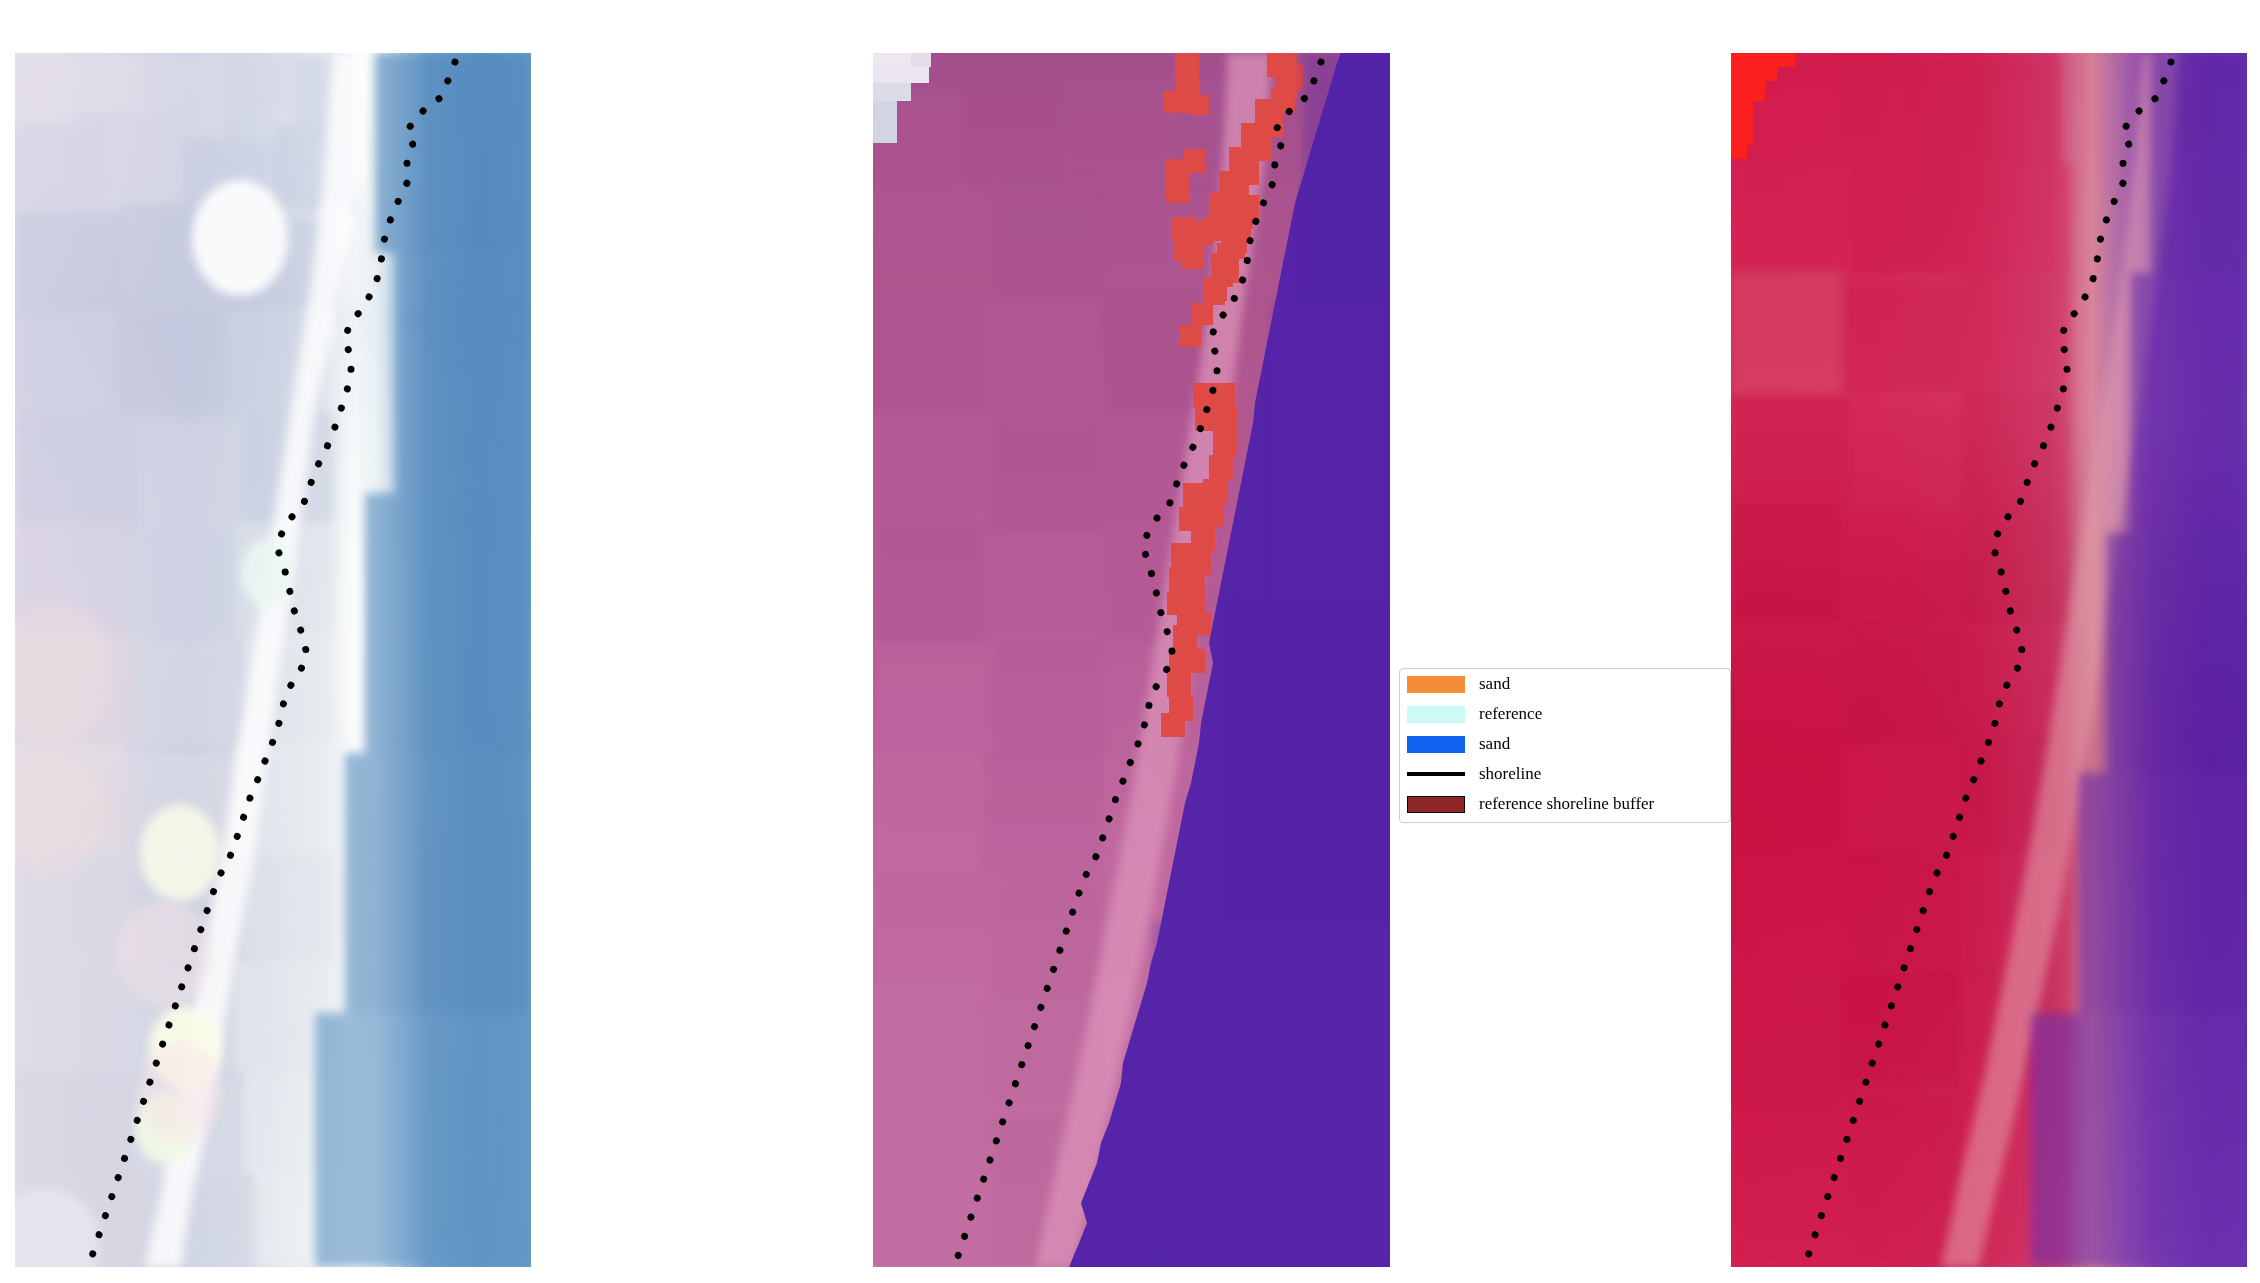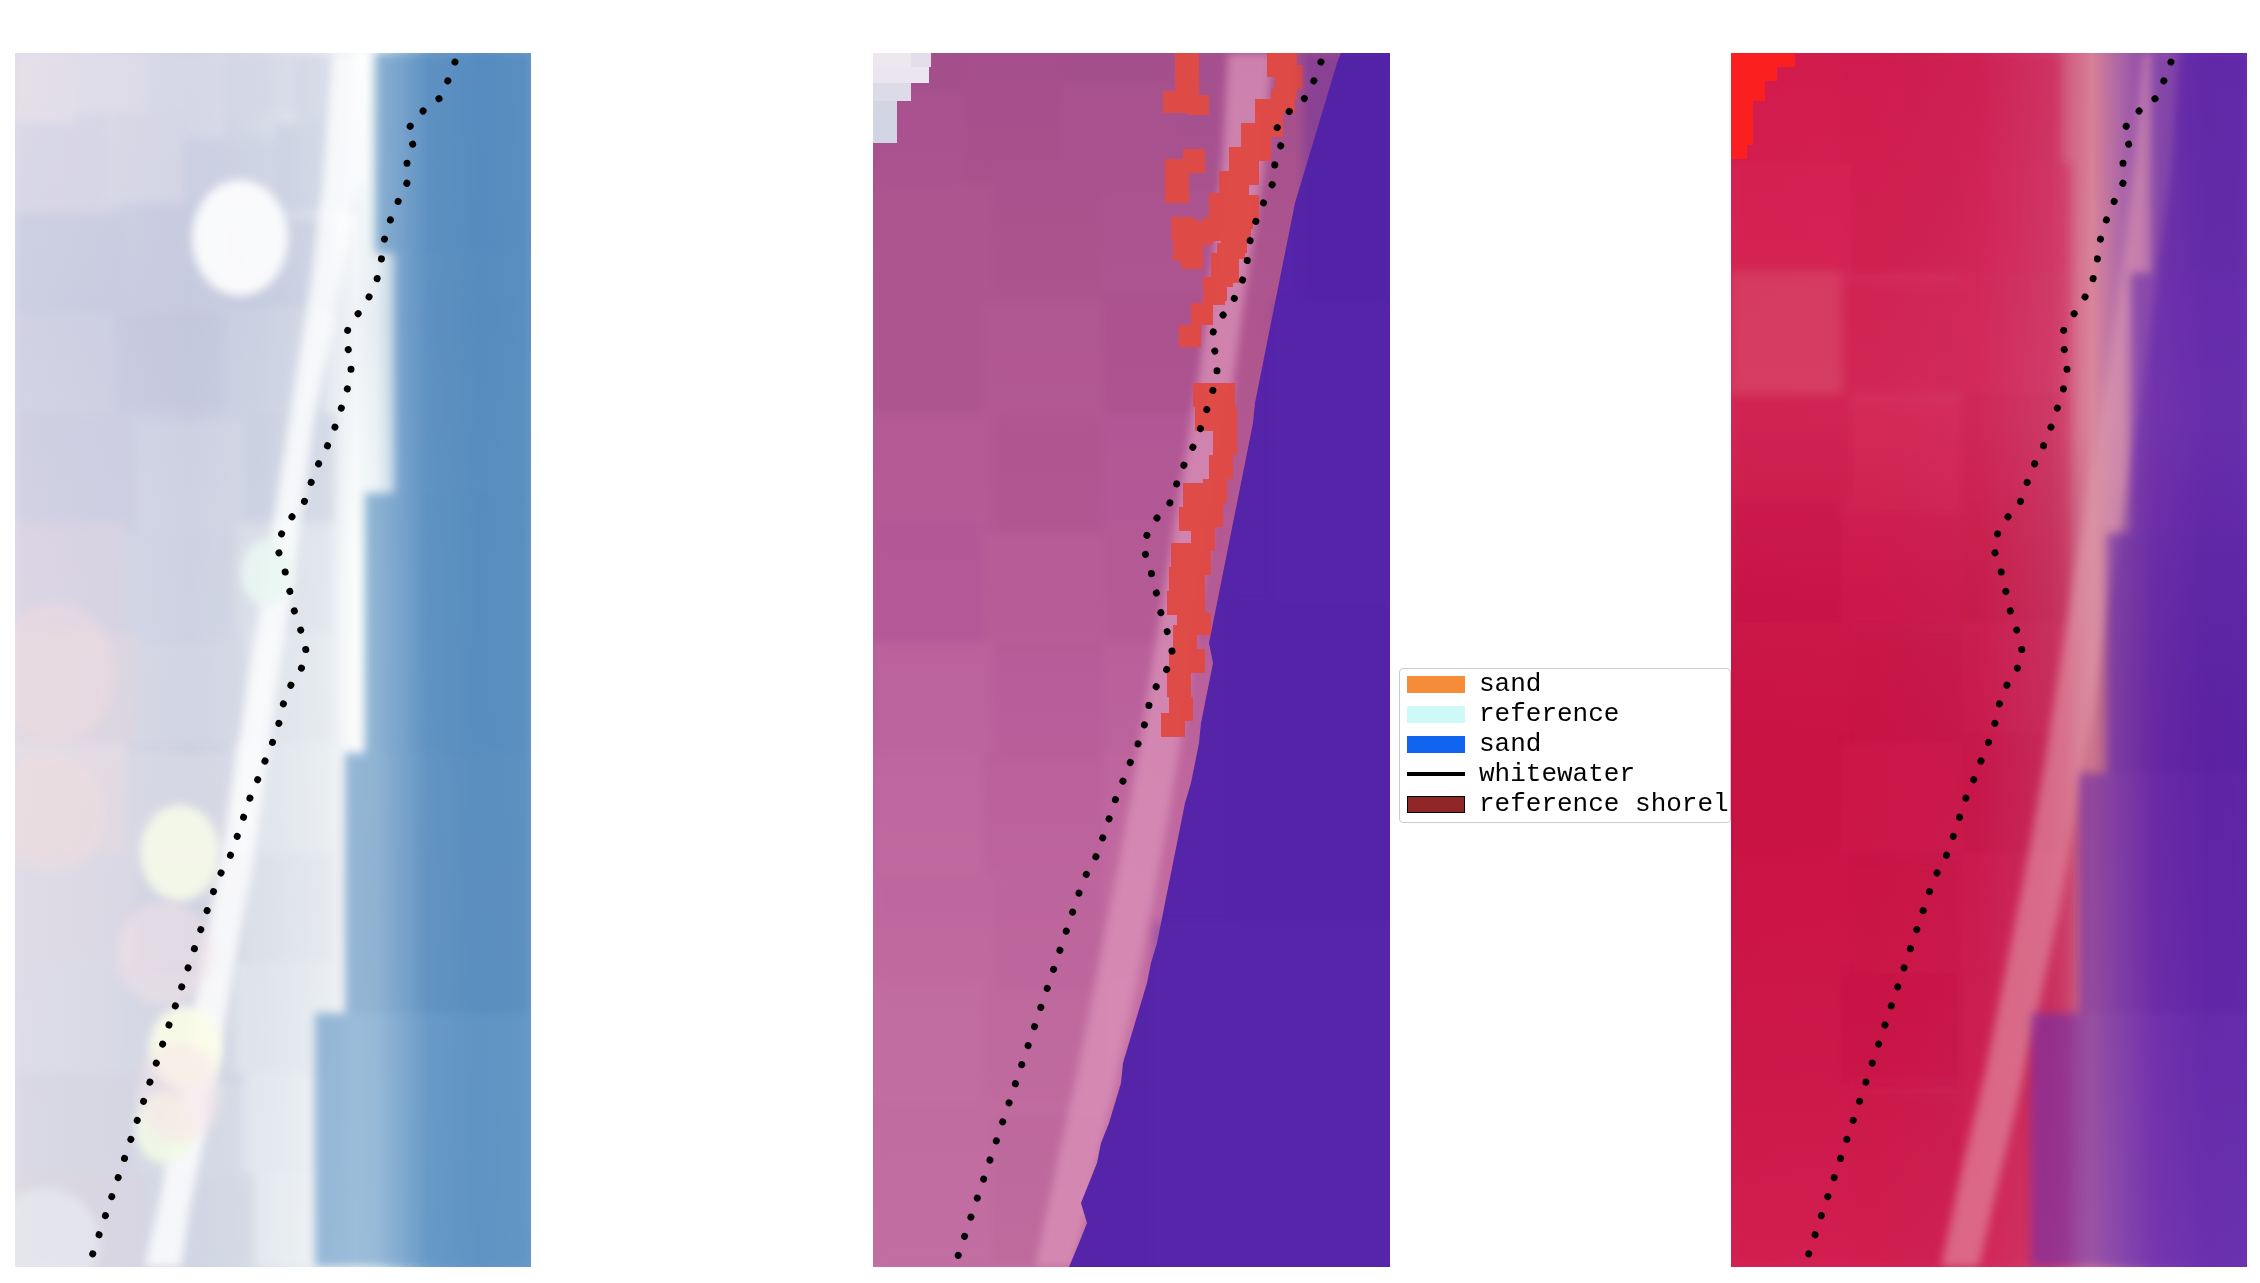--- a/index.html
+++ b/index.html
@@ -83,22 +83,22 @@
 
   .legend-line {
     position: absolute;
     left: 0;
     top: 13px;
     width: 58px;
     height: 4px;
   }
 
   .legend-label {
-    font-family: Liberation Mono, monospace;
-    font-size: 26px;
+    font-family: Liberation Serif, serif;
+    font-size: 17px;
     color: #000000;
     white-space: nowrap;
     padding-left: 10px;
   }
 </style>
 </head>
 <body>
 
 <div id="figure">
 
@@ -554,21 +554,21 @@
       <div class="legend-swatch-wrap">
         <div class="legend-swatch" style="background:#1064f0;"></div>
       </div>
       <div class="legend-label">sand</div>
     </div>
 
     <div class="legend-row">
       <div class="legend-swatch-wrap">
         <div class="legend-line" style="background:#000000;"></div>
       </div>
-      <div class="legend-label">whitewater</div>
+      <div class="legend-label">shoreline</div>
     </div>
 
     <div class="legend-row">
       <div class="legend-swatch-wrap">
         <div class="legend-swatch" style="background:#8f2626; border:1px solid #000000;"></div>
       </div>
       <div class="legend-label">reference shoreline buffer</div>
     </div>
 
   </div>

